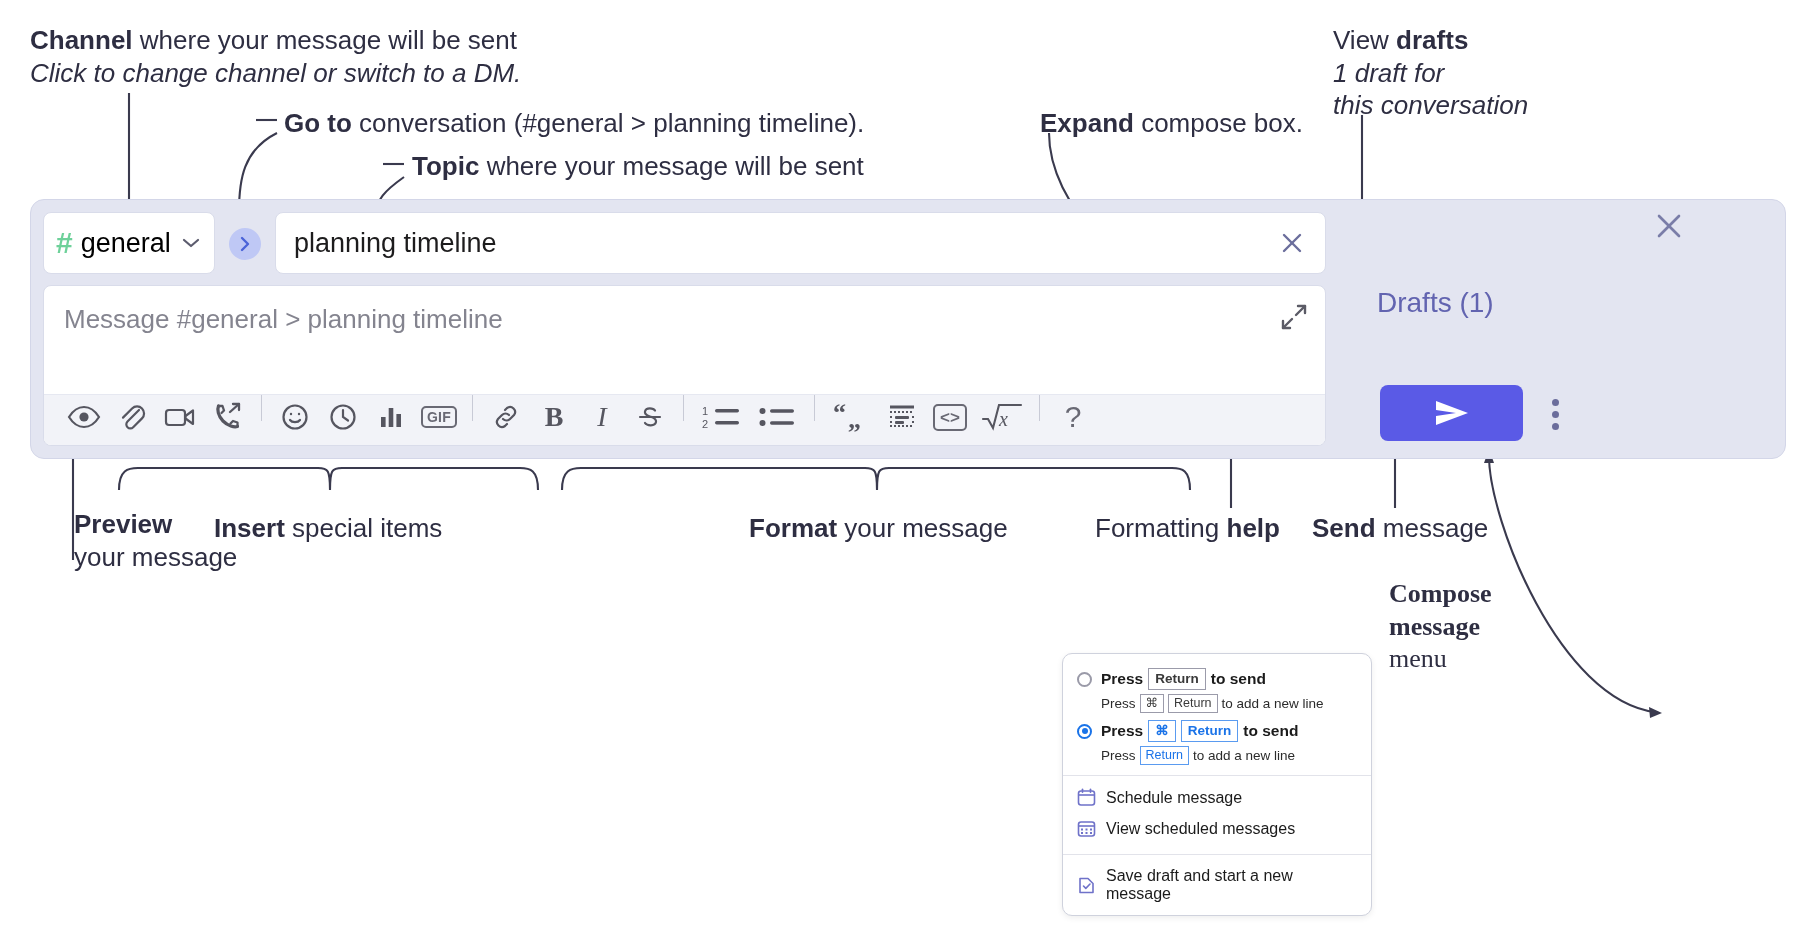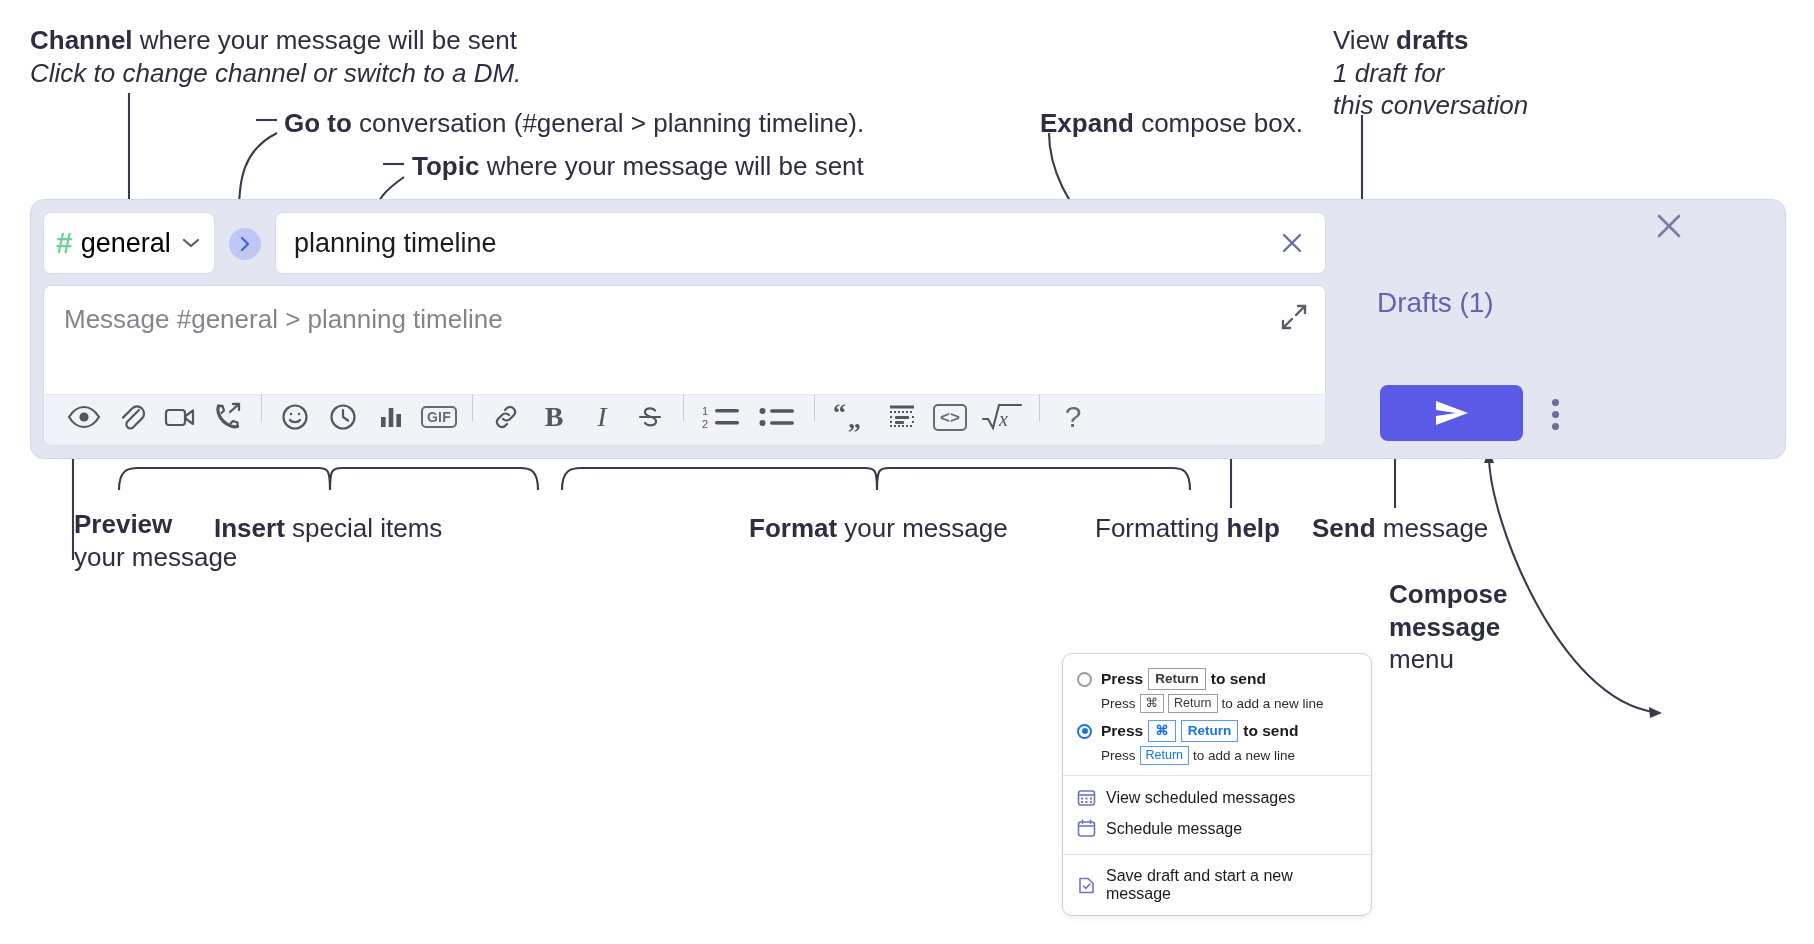--- a/index.html
+++ b/index.html
@@ -278,21 +278,21 @@
 </div>
 
 <div class="ann ann-lg" style="left:1095px;top:512px;">
   <span>Formatting </span><span class="b">help</span>
 </div>
 
 <div class="ann ann-lg" style="left:1312px;top:512px;">
   <span class="b">Send</span><span> message</span>
 </div>
 
-<div class="ann ann-lg" style="left:1389px;top:578px;">
+<div class="ann ann-lg" style="left:1389px;top:578px;font-family:Liberation Serif, serif;">
   <span class="b">Compose</span><br>
   <span class="b">message</span><br>
   <span>menu</span>
 </div>
 
 <div id="compose-shell"></div>
 
 <div id="close-compose">
   <svg width="32" height="32" viewBox="0 0 32 32" stroke="#7a7da8" stroke-width="2.6" stroke-linecap="round">
     <line x1="6" y1="6" x2="26" y2="26"></line>
@@ -550,42 +550,42 @@
     <span class="key sm blue">Return</span>
     <span>to add a new line</span>
   </div>
 
   <div class="menu-div"></div>
 
   <div class="menu-item">
     <svg width="19" height="19" viewBox="0 0 19 19" fill="none" stroke="#6f72c9" stroke-width="1.6">
       <rect x="1.5" y="3" width="16" height="14" rx="2.5"></rect>
       <line x1="1.5" y1="7" x2="17.5" y2="7"></line>
+      <line x1="5.5" y1="1.3" x2="5.5" y2="4.3" stroke-linecap="round"></line>
+      <line x1="13.5" y1="1.3" x2="13.5" y2="4.3" stroke-linecap="round"></line>
+    </svg>
+    <span>Schedule message</span>
+  </div>
+
+  <div class="menu-item">
+    <svg width="19" height="19" viewBox="0 0 19 19" fill="none" stroke="#6f72c9" stroke-width="1.6">
+      <rect x="1.5" y="3" width="16" height="14" rx="2.5"></rect>
+      <line x1="1.5" y1="7" x2="17.5" y2="7"></line>
       <g fill="#6f72c9" stroke="none">
         <rect x="4" y="9.5" width="2" height="2"></rect>
           <rect x="8.5" y="9.5" width="2" height="2"></rect>
           <rect x="13" y="9.5" width="2" height="2"></rect>
         <rect x="4" y="13" width="2" height="2"></rect>
           <rect x="8.5" y="13" width="2" height="2"></rect>
           <rect x="13" y="13" width="2" height="2"></rect>
       </g>
     </svg>
     <span>View scheduled messages</span>
   </div>
 
-  <div class="menu-item">
-    <svg width="19" height="19" viewBox="0 0 19 19" fill="none" stroke="#6f72c9" stroke-width="1.6">
-      <rect x="1.5" y="3" width="16" height="14" rx="2.5"></rect>
-      <line x1="1.5" y1="7" x2="17.5" y2="7"></line>
-      <line x1="5.5" y1="1.3" x2="5.5" y2="4.3" stroke-linecap="round"></line>
-      <line x1="13.5" y1="1.3" x2="13.5" y2="4.3" stroke-linecap="round"></line>
-    </svg>
-    <span>Schedule message</span>
-  </div>
-
   <div class="menu-div"></div>
 
   <div class="menu-item" style="padding-bottom:12px;">
     <svg width="19" height="19" viewBox="0 0 19 19" fill="none" stroke="#6f72c9" stroke-width="1.6" stroke-linejoin="round">
       <path d="M3 2.5 L11 2.5 L16 7.5 L16 16.5 L3 16.5 Z"></path>
       <polyline points="6.5,10 8.8,12.4 13,8" stroke-linecap="round"></polyline>
     </svg>
     <span>Save draft and start a new message</span>
   </div>
 </div>

